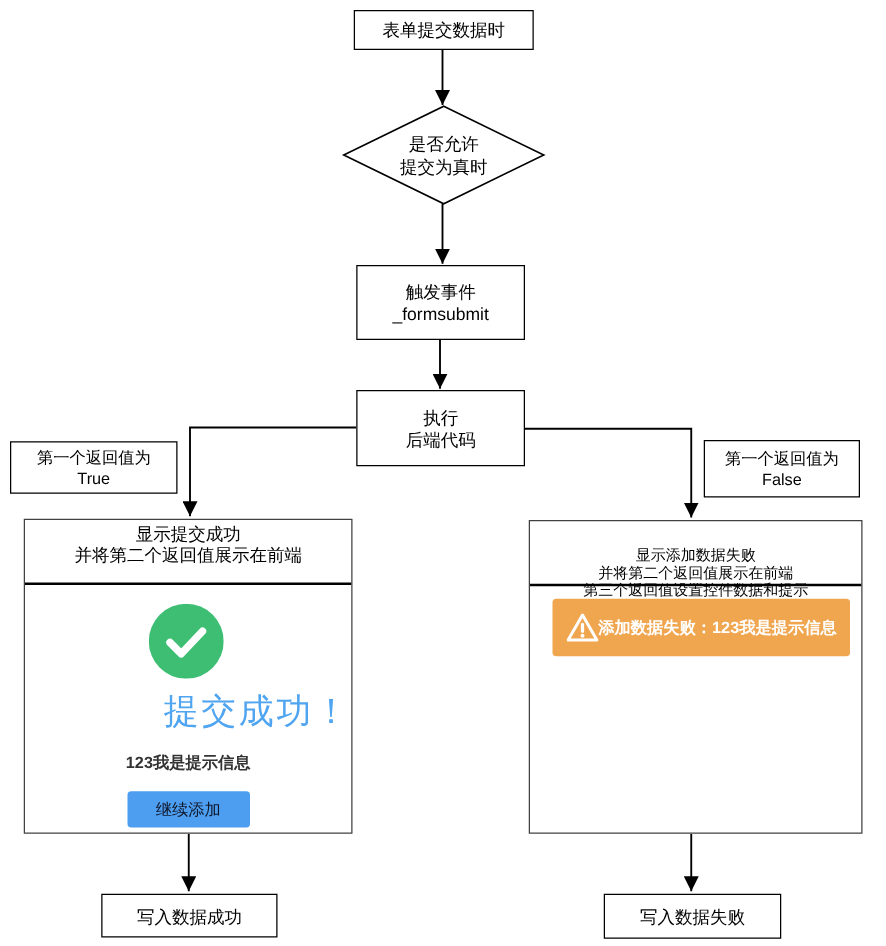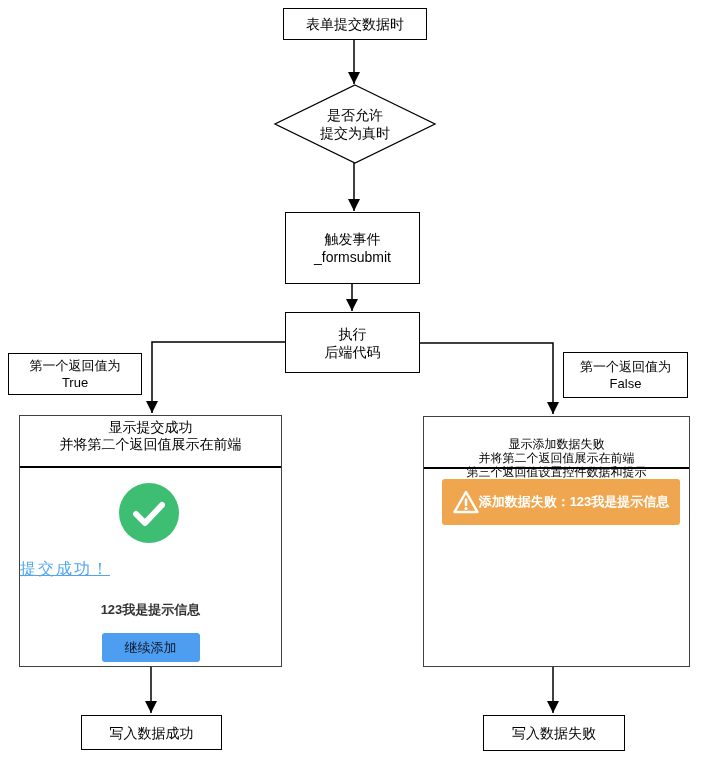--- a/index.html
+++ b/index.html
@@ -29,24 +29,23 @@
     border:1px solid #404040;
   }
   .panel-header{
     position:absolute;left:0;right:0;top:0;height:52px;box-sizing:border-box;
     border-bottom:2px solid #000;text-align:center;
   }
   .panel-header.h2l{padding-top:3px;font-size:14px;line-height:17px;}
   .panel-header.h3l{padding-top:20px;font-size:12px;line-height:14px;}
   .check-circle{position:absolute;left:99px;top:67px;width:60px;height:60px;}
   .success-title{
-    position:absolute;left:0;right:0;top:140px;text-align:left;
-    font-size:16px;line-height:26px;color:var(--title-blue,#4FA5F0);
+    position:absolute;left:0;right:0;top:140px;text-align:right;
+    font-size:28px;line-height:26px;color:var(--title-blue,#4FA5F0);
     letter-spacing:2px;
-    text-decoration:underline;
   }
   .success-message{
     position:absolute;left:0;right:0;top:185px;text-align:center;
     font-size:13px;font-weight:bold;color:var(--message-gray,#333);
   }
   .continue-btn{
     position:absolute;top:217px;left:50%;transform:translateX(-50%);
     width:98px;height:29px;background:var(--button-blue,#4D9EF0);
     color:#0f172a;font-size:13px;border:none;border-radius:3px;
     font-family:inherit;cursor:pointer;
@@ -82,21 +81,21 @@
 
   <div class="box" style="left:283px;top:8px;width:144px;height:32px">
     <div>表单提交数据时</div>
   </div>
 
   <div class="diamond-label" style="left:275px;top:96px;width:160px;height:56px">
     <div>是否允许</div>
     <div>提交为真时</div>
   </div>
 
-  <div class="box" style="left:285px;top:212px;width:135px;height:72px">
+  <div class="box" style="left:285px;top:212px;width:135px;height:60px">
     <div>触发事件</div>
     <div>_formsubmit</div>
   </div>
 
   <div class="box" style="left:285px;top:312px;width:135px;height:61px">
     <div>执行</div>
     <div>后端代码</div>
   </div>
 
   <div class="box small" style="left:8px;top:353px;width:134px;height:42px">

